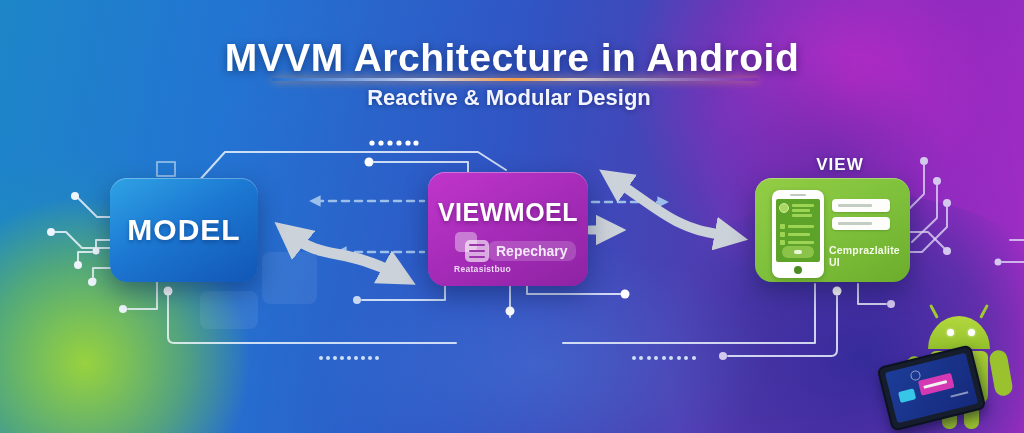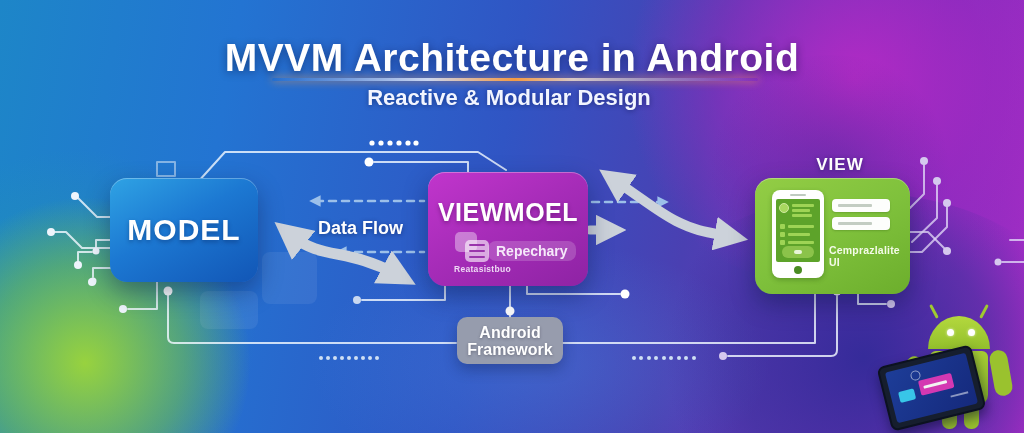--- a/index.html
+++ b/index.html
@@ -27,21 +27,21 @@
   .box{border-radius:17px;box-shadow:0 10px 24px rgba(8,18,60,.38), inset 0 1px 0 rgba(255,255,255,.3);}
   .box-model{left:110px;top:178px;width:148px;height:104px;background:linear-gradient(150deg,#2fa3e4 0%,#1c78d2 45%,#1256b6 100%);display:flex;align-items:center;justify-content:center;}
   .box-model .lbl{font-size:30px;font-weight:bold;letter-spacing:1px;text-shadow:0 2px 4px rgba(0,20,70,.35);}
   .box-viewmodel{left:428px;top:172px;width:160px;height:114px;background:linear-gradient(150deg,#c135cc 0%,#a62cb8 48%,#8e23a4 100%);}
   .vm-label{left:0;right:0;top:26px;text-align:center;font-size:25px;font-weight:bold;letter-spacing:.5px;text-shadow:0 2px 4px rgba(60,0,70,.4);}
   .vm-icon-a{left:27px;top:60px;width:22px;height:20px;border-radius:5px;background:rgba(255,255,255,.38);}
   .vm-icon-b{left:37px;top:68px;width:24px;height:22px;border-radius:5px;background:rgba(255,255,255,.6);}
   .vm-icon-b i{display:block;height:2px;background:#9a35ac;margin:4px 4px 0 4px;border-radius:1px;}
   .vm-badge{left:60px;top:69px;padding:2px 8px;border-radius:8px;background:rgba(255,255,255,.18);font-size:14px;font-weight:bold;color:#f6e9fa;}
   .vm-caption{left:18px;top:92px;font-size:8.5px;font-weight:bold;color:#eed8f4;letter-spacing:.3px;padding-left:8px;}
-  .box-view{left:755px;top:178px;width:155px;height:116px;background:linear-gradient(150deg,#93cd45 0%,#7fc13c 50%,#6cae2c 100%);}
+  .box-view{left:755px;top:178px;width:155px;height:104px;background:linear-gradient(150deg,#93cd45 0%,#7fc13c 50%,#6cae2c 100%);}
   .view-heading{left:800px;top:155px;width:80px;text-align:center;font-size:17px;font-weight:bold;letter-spacing:1px;text-shadow:0 1px 4px rgba(20,30,80,.5);}
   
   .phone{left:17px;top:12px;width:52px;height:88px;background:#fff;border-radius:8px;box-shadow:0 2px 5px rgba(30,70,10,.3);}
   .phone .speaker{left:18px;top:4px;width:16px;height:2px;background:#bfcbc0;border-radius:1px;}
   .phone .screen{left:4px;top:9px;width:44px;height:63px;background:#5da32a;border-radius:2px;}
   .phone .home{left:22px;top:76px;width:8px;height:8px;border-radius:50%;background:#4a8c22;}
   .scr-avatar{left:3px;top:4px;width:10px;height:10px;border-radius:50%;background:#a8d860;border:1px solid #cfe9a0;box-sizing:border-box;}
   .scr-line{height:2.5px;background:#9ed455;border-radius:1px;}
   .scr-sq{width:5px;height:5px;background:#9ed455;border-radius:1px;}
   .scr-btn{left:6px;top:47px;width:32px;height:12px;background:#8bc34a;border-radius:6px;}
@@ -237,26 +237,21 @@
     </div>
     <div class="abs view-field" style="top:21px;">
         <i></i>
       </div>
     <div class="abs view-field" style="top:39px;">
         <i></i>
       </div>
     <div class="abs view-caption">Cemprazlalite UI</div>
   </div>
 
-  <div class="abs lbl-dataflow">Data Flow</div>
-
-  <div class="abs box-framework">
-    <span>Android</span>
-    <span>Framework</span>
-  </div>
+
 
   <div class="abs robot">
     <div class="abs r-antenna" style="left:56px;top:5px;transform:rotate(-28deg);transform-origin:bottom center;"></div>
     <div class="abs r-antenna" style="left:99px;top:5px;transform:rotate(28deg);transform-origin:bottom center;"></div>
     <div class="abs r-head"></div>
     <div class="abs r-eye" style="left:67px;top:31px;"></div>
     <div class="abs r-eye" style="left:88px;top:31px;"></div>
     <div class="abs r-arm" style="left:24px;top:58px;width:16px;height:36px;transform:rotate(14deg);"></div>
     <div class="abs r-arm" style="left:112px;top:52px;width:18px;height:46px;transform:rotate(-10deg);"></div>
     <div class="abs r-body"></div>

